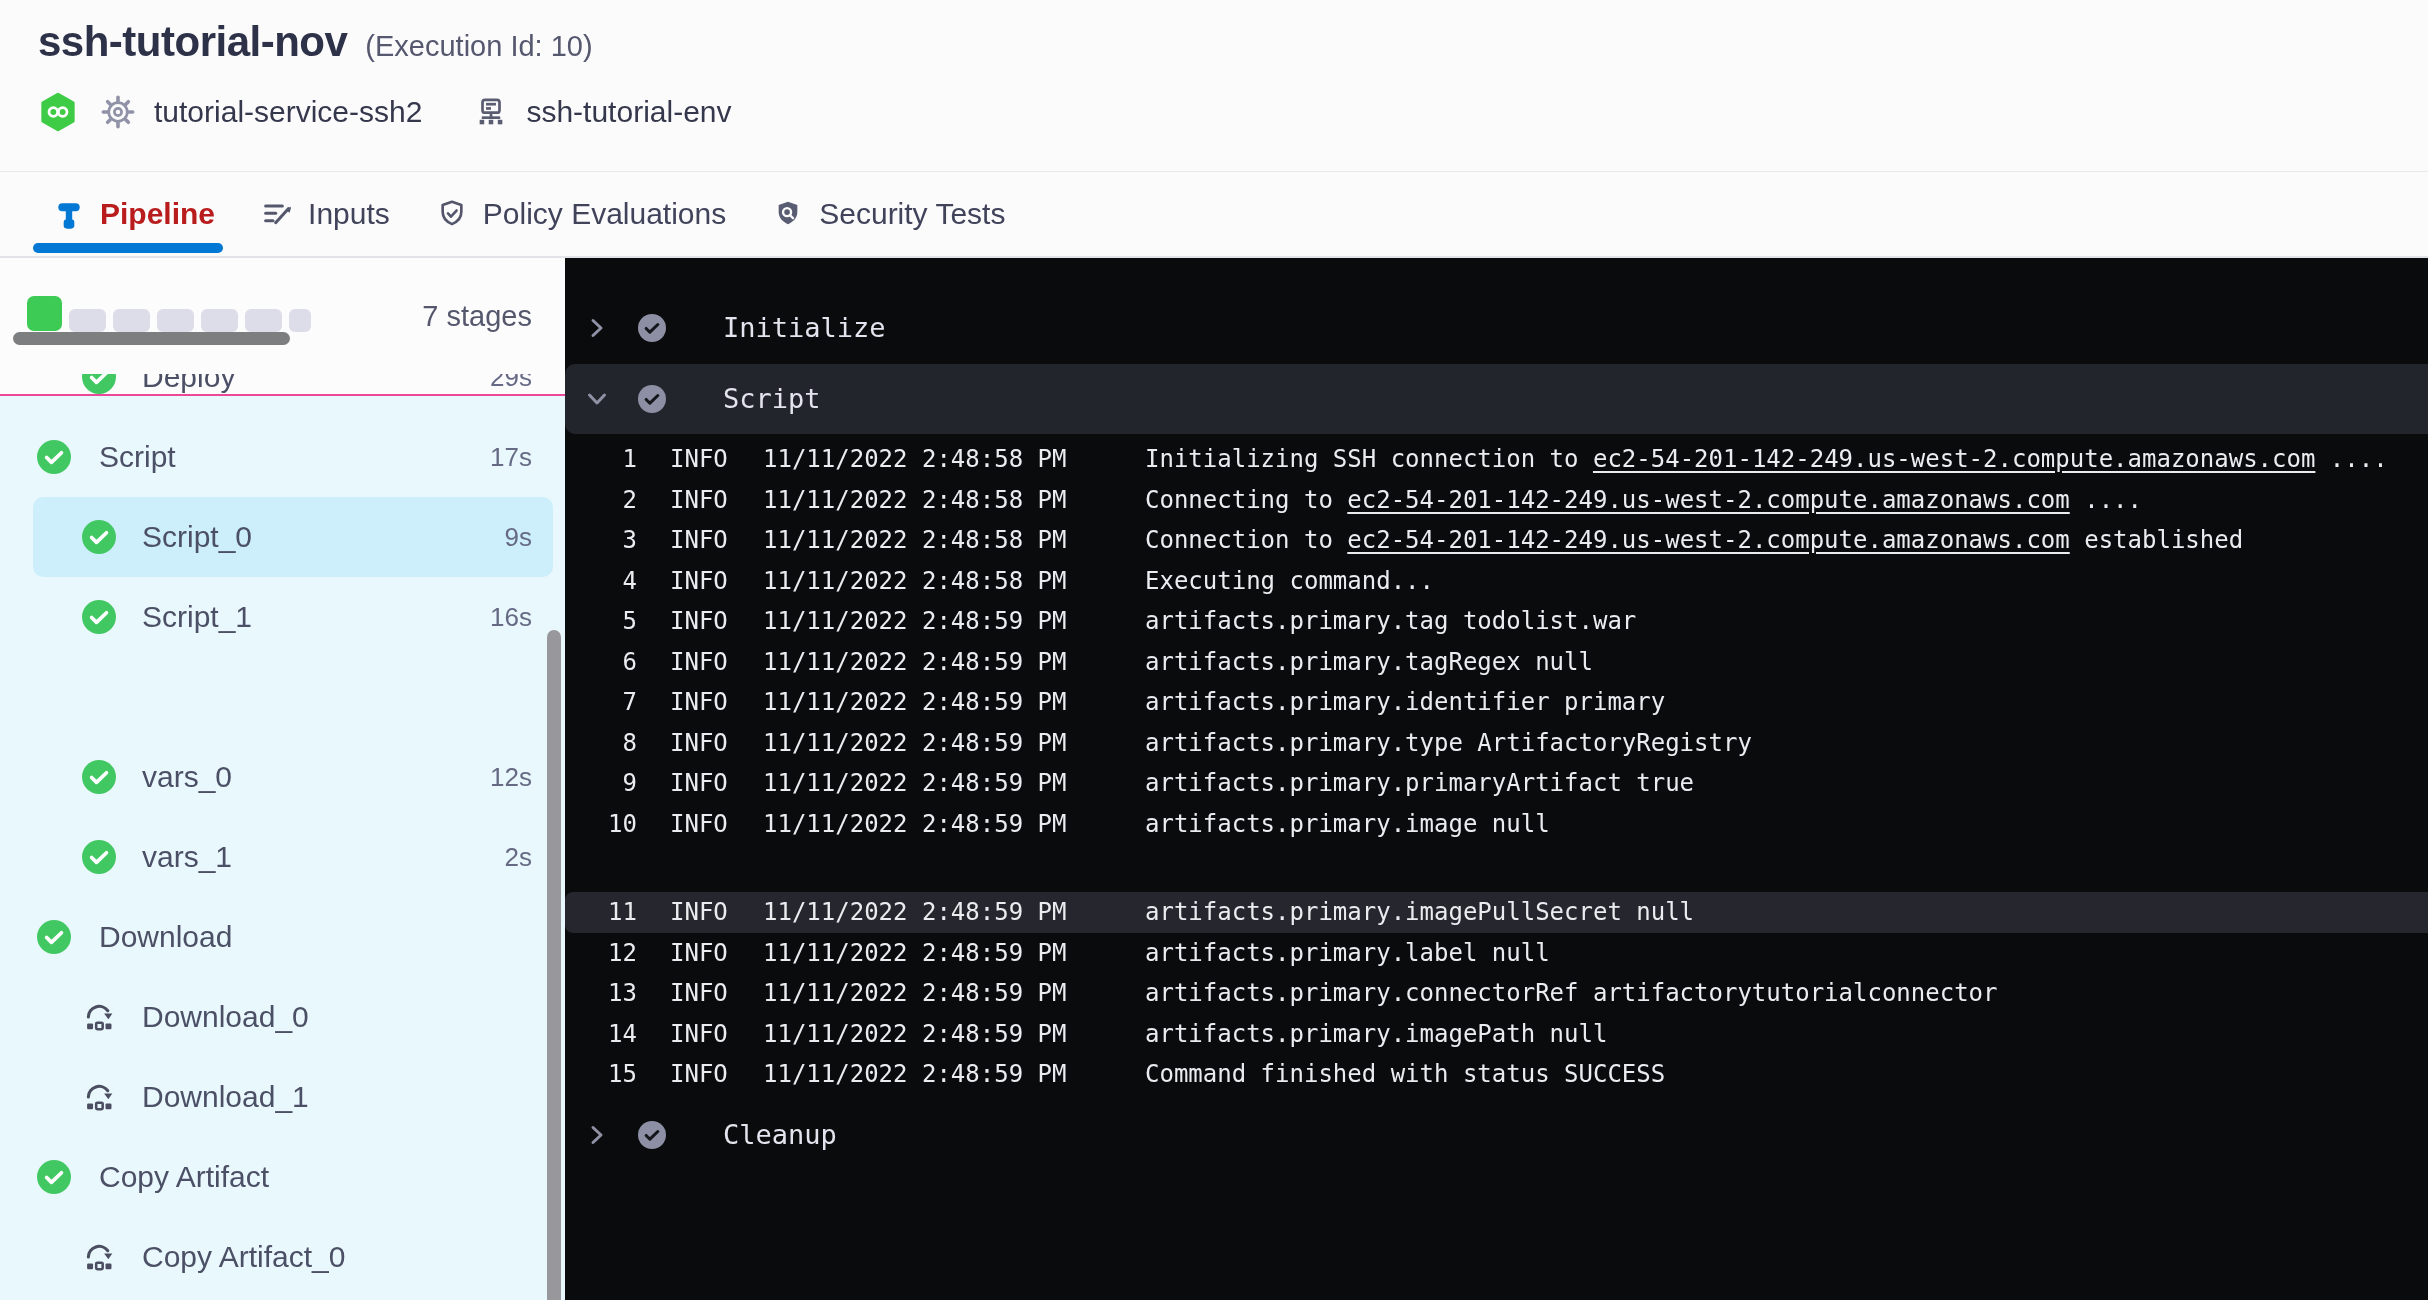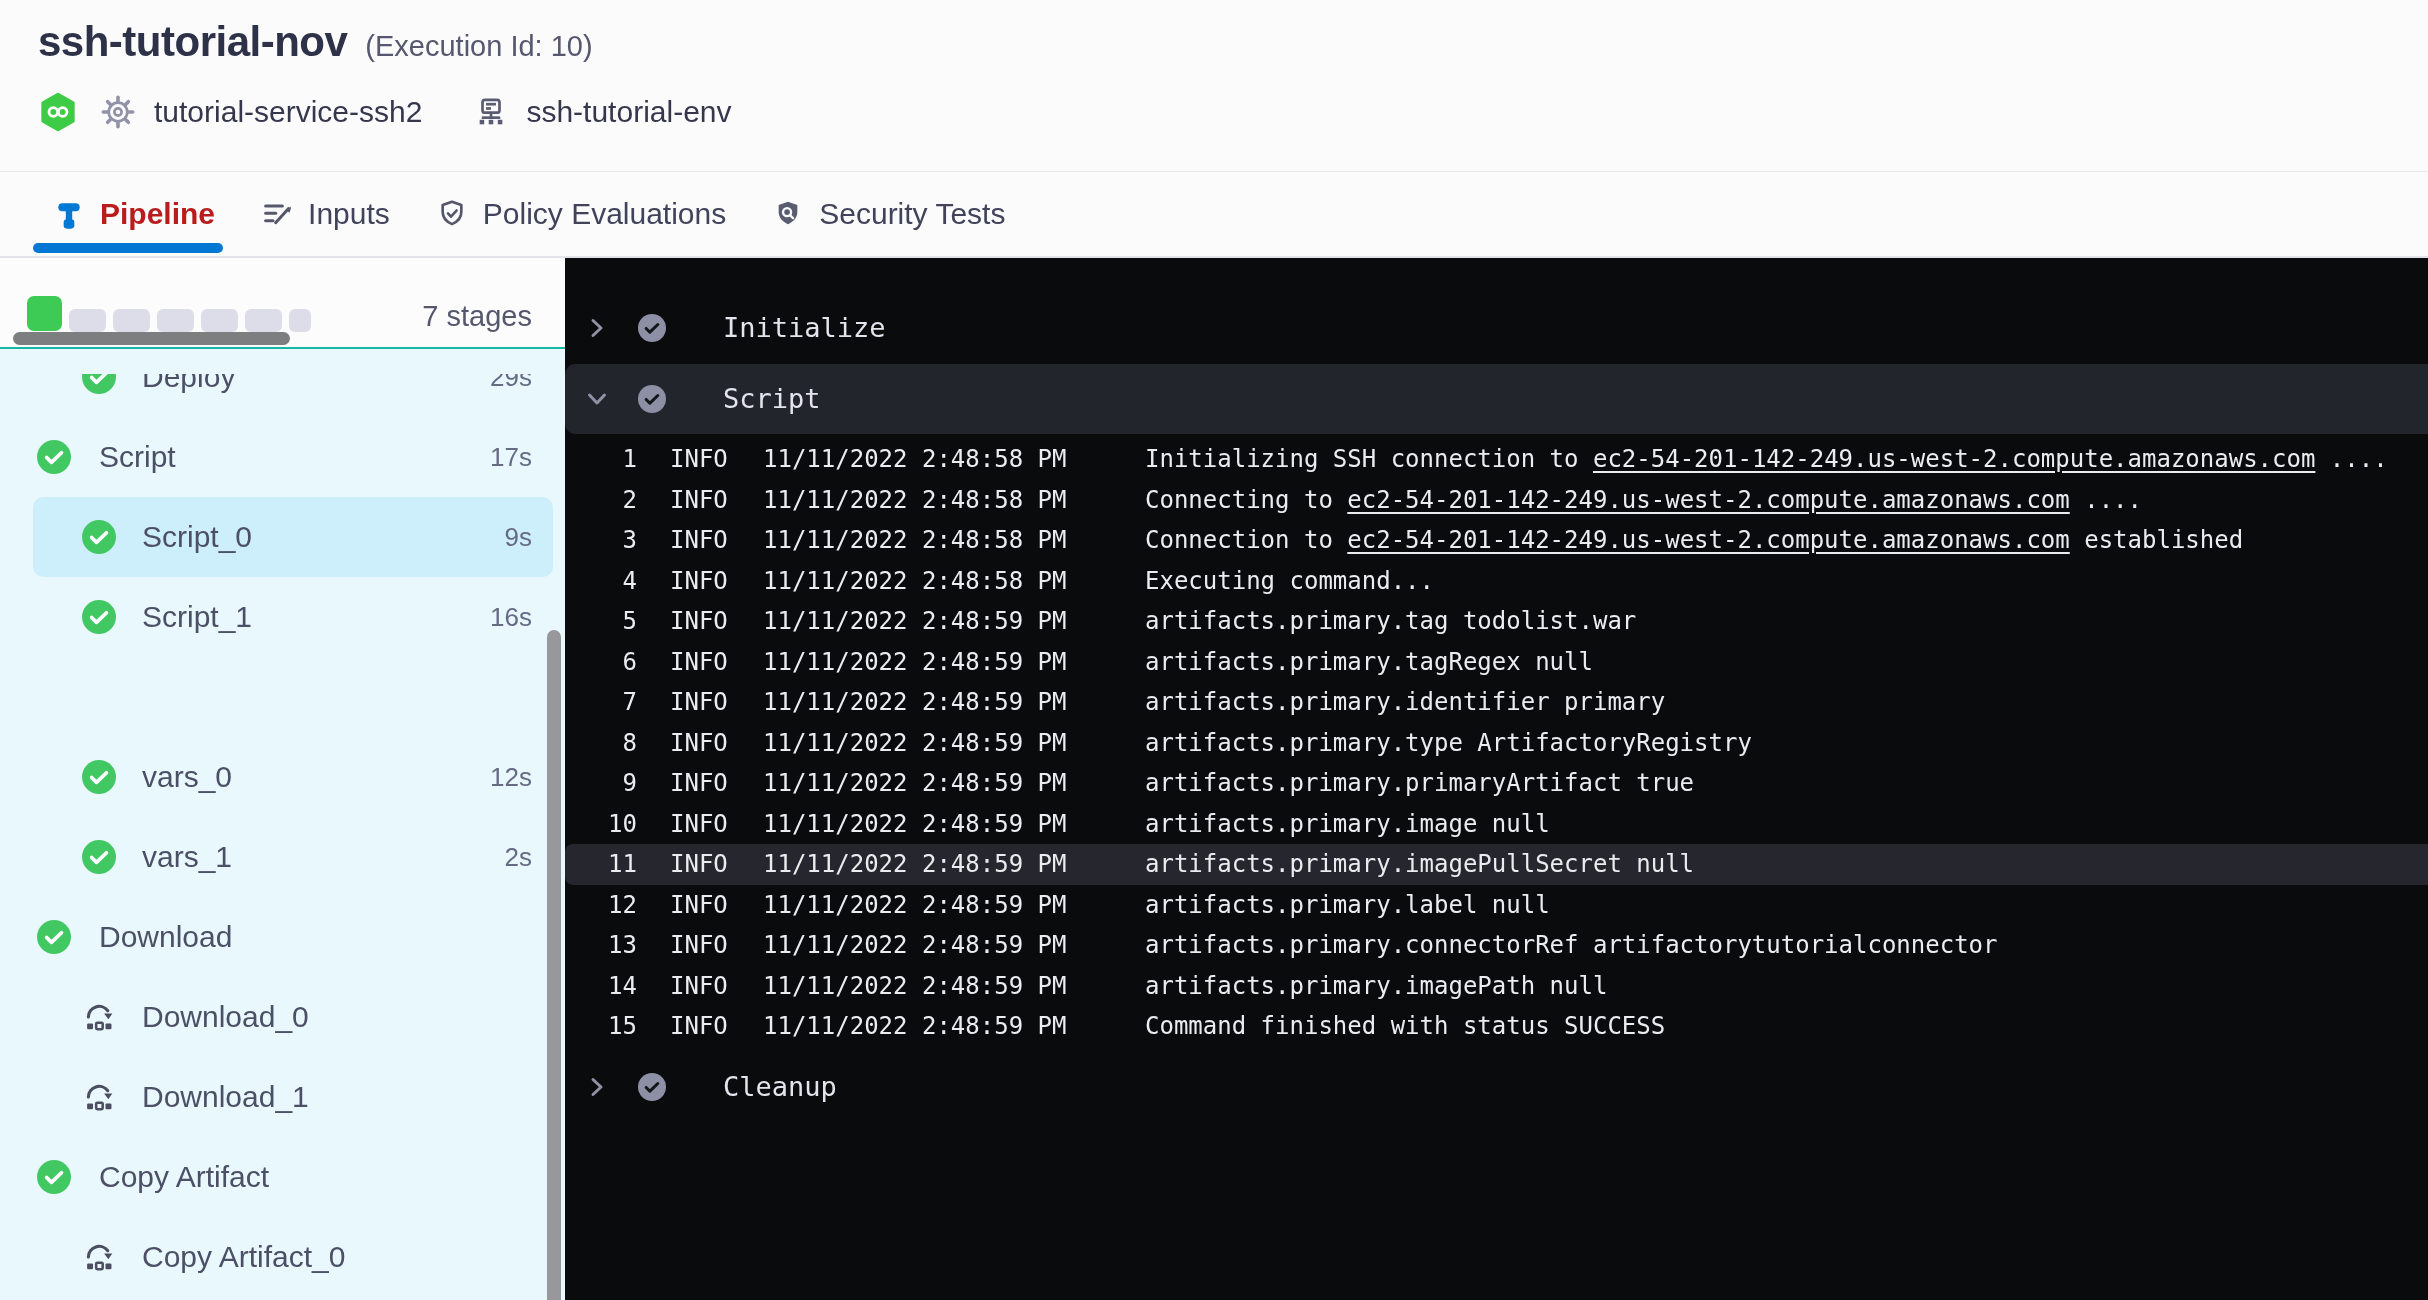--- a/index.html
+++ b/index.html
@@ -23,21 +23,21 @@
   .tab { display:flex; align-items:center; gap:15px; margin-right:46px; cursor:pointer; }
   .tab .t-label { font-size:30px; font-weight:500; color:#40435a; }
   .tab.active .t-label { color:#b91c1c; font-weight:600; }
   .tab-underline { position:absolute; left:33px; bottom:3px; width:190px; height:10px; border-radius:5px; background:#0278d5; }
 
   
   .content { display:flex; height:1042px; }
 
   
   .sidebar { position:relative; width:565px; flex:0 0 565px; background:#e9f8fc; overflow:hidden; }
-  .progress-strip { position:relative; height:91px; background:#fcfcfd; border-bottom:2px solid #14b8a6; }
+  .progress-strip { position:relative; height:138px; background:#fcfcfd; border-bottom:2px solid #ec4899; }
   .seg { position:absolute; background:#dcdde8; border-radius:6px; top:51px; height:23px; width:37px; }
   .seg.done { background:#3dcb55; top:38px; height:35px; width:35px; border-radius:7px; left:27px; }
   .seg.s2{left:69px} .seg.s3{left:113px} .seg.s4{left:157px} .seg.s5{left:201px} .seg.s6{left:245px} .seg.s7{left:289px; width:22px;}
   .hscrollbar { position:absolute; left:13px; top:74px; width:277px; height:13px; border-radius:7px; background:#7d7e80; }
   .stage-count { position:absolute; right:33px; top:42px; font-size:29px; color:#55586d; }
 
   .stage-list { position:absolute; left:0; top:116px; right:0; bottom:0; overflow:hidden; }
   .stage-row { position:absolute; left:0; right:0; height:80px; cursor:pointer; }
   .sel-band { position:absolute; left:33px; right:12px; top:0; bottom:0; background:#cdeffc; border-radius:10px; }
   .s-icon { position:absolute; top:23px; width:34px; height:34px; display:inline-flex; }
@@ -59,21 +59,21 @@
   .log-section.first { margin-top:36px; height:68px; }
   .log-section.expanded { height:70px; margin-top:2px; background:#23252c; border-radius:10px 0 0 10px; }
   .log-section.last { margin-top:5px; }
   .chev { position:absolute; left:20px; top:50%; margin-top:-12px; width:24px; height:24px; display:inline-flex; }
   .sec-check { position:absolute; left:73px; top:50%; margin-top:-14px; width:28px; height:28px; display:inline-flex; }
   .sec-label { position:absolute; left:158px; top:0; line-height:inherit; font-size:27px; color:#e3e4ed; line-height:70px; }
   .log-section.first .sec-label { line-height:68px; }
 
   .log-lines { margin-top:5px; }
   .log-line { position:relative; height:40.5px; font-size:24px; color:#ebecef; }
-  .log-line.hl { background:#26272e; border-radius:8px 0 0 8px; }
+  .log-line.hl { background:#26272e; border-radius:8px 0 0 8px;margin-top:48px; }
   .log-line span { position:absolute; top:0; line-height:40.5px; white-space:pre; }
   .ln { left:0; width:72px; text-align:right; }
   .lv { left:105px; }
   .lt { left:198px; }
   .lm { left:580px; }
   .log-link { color:inherit; text-decoration:underline; text-underline-offset:4px; cursor:pointer; }
 
   svg { display:block; }
 </style>
 </head>

